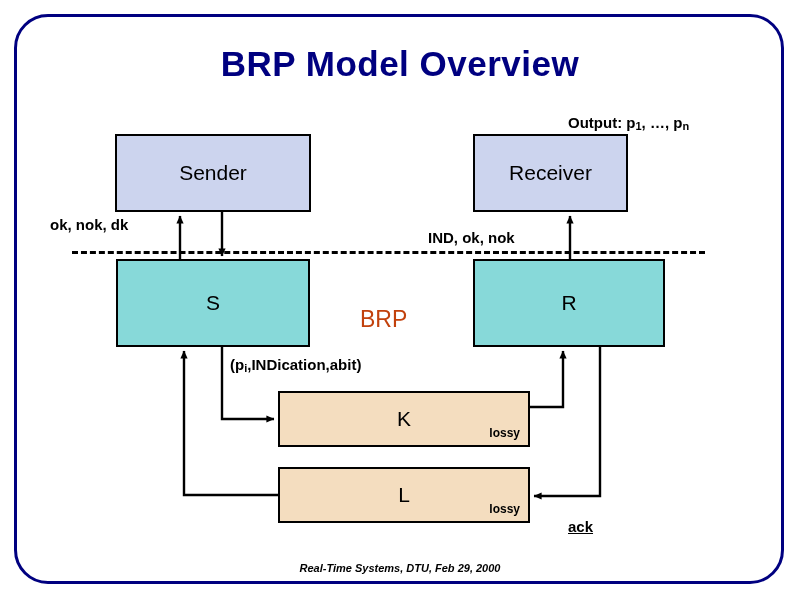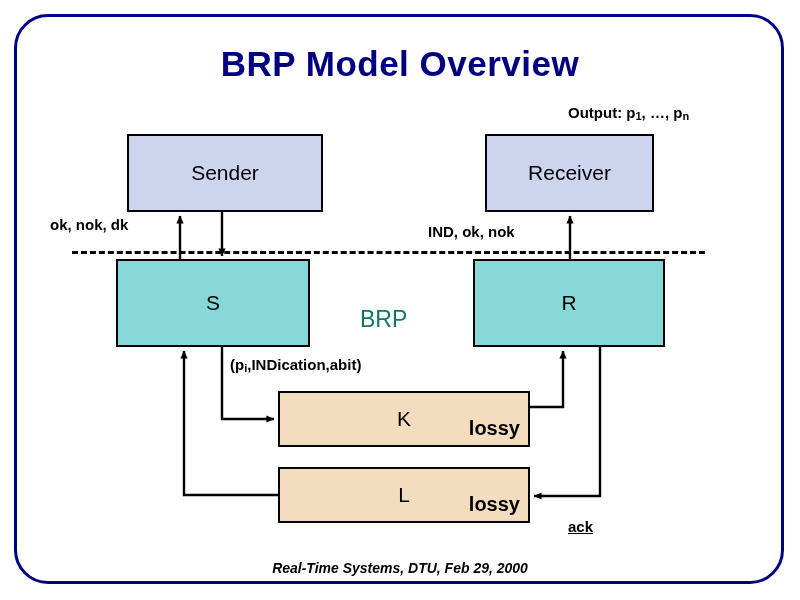--- a/index.html
+++ b/index.html
@@ -66,41 +66,41 @@
     box-sizing: border-box;
     display: flex;
     align-items: center;
     justify-content: center;
   }
   .box .boxlabel {
     font-size: 21px;
     font-weight: normal;
     color: #000000;
   }
-  .box.layer  { background: #ccd4ee; margin-left: 12px; }
+  .box.layer  { background: #ccd4ee; }
   .box.proto  { background: #87d9d9; }
   .box.chan   { background: #f4ddbf; }
 
   .box.chan .boxlabel { position: absolute; left: 0; right: 0; text-align: center; }
   .lossy {
     position: absolute;
     right: 8px;
     bottom: 5px;
-    font-size: 20px;
+    font-size: 12px;
     font-weight: bold;
     color: #000000;
   }
 
   
   #brp-word {
     position: absolute;
     left: 360px;
     top: 306px;
     font-size: 23px;
-    color: #0f766e;
+    color: #c2410c;
     white-space: nowrap;
   }
 
   
   #dashed {
     position: absolute;
     left: 72px;
     top: 251px;
     width: 633px;
     height: 0;
@@ -117,49 +117,49 @@
     pointer-events: none;
   }
 
   
   #footer {
     position: absolute;
     left: 0;
     top: 562px;
     width: 800px;
     text-align: center;
-    font-size: 14px;
+    font-size: 11px;
     font-style: italic;
     font-weight: bold;
     color: #000000;
     line-height: 12px;
   }
 </style>
 </head>
 <body>
 
 <div id="slide">
 
   <div id="frame"></div>
 
   <div id="title">BRP Model Overview</div>
 
 
-  <div class="lbl" style="left:568px; top:104px;"><span>Output: p</span><sub>1</sub><span>, …, p</span><sub>n</sub></div>
+  <div class="lbl" style="left:568px; top:114px;"><span>Output: p</span><sub>1</sub><span>, …, p</span><sub>n</sub></div>
 
   <div class="box layer" style="left:115px; top:134px; width:196px; height:78px;">
     <span class="boxlabel">Sender</span>
   </div>
 
-  <div class="box layer" style="left:473px; top:134px; width:169px; height:78px;">
+  <div class="box layer" style="left:473px; top:134px; width:155px; height:78px;">
     <span class="boxlabel">Receiver</span>
   </div>
 
   <div class="lbl" style="left:27px; top:216px;margin-left:23px;">ok, nok, dk</div>
-  <div class="lbl" style="left:428px; top:223px;">IND, ok, nok</div>
+  <div class="lbl" style="left:428px; top:229px;">IND, ok, nok</div>
 
   <div id="dashed"></div>
 
   <div class="box proto" style="left:116px; top:259px; width:194px; height:88px;">
     <span class="boxlabel">S</span>
   </div>
 
   <div class="box proto" style="left:473px; top:259px; width:192px; height:88px;">
     <span class="boxlabel">R</span>
   </div>

